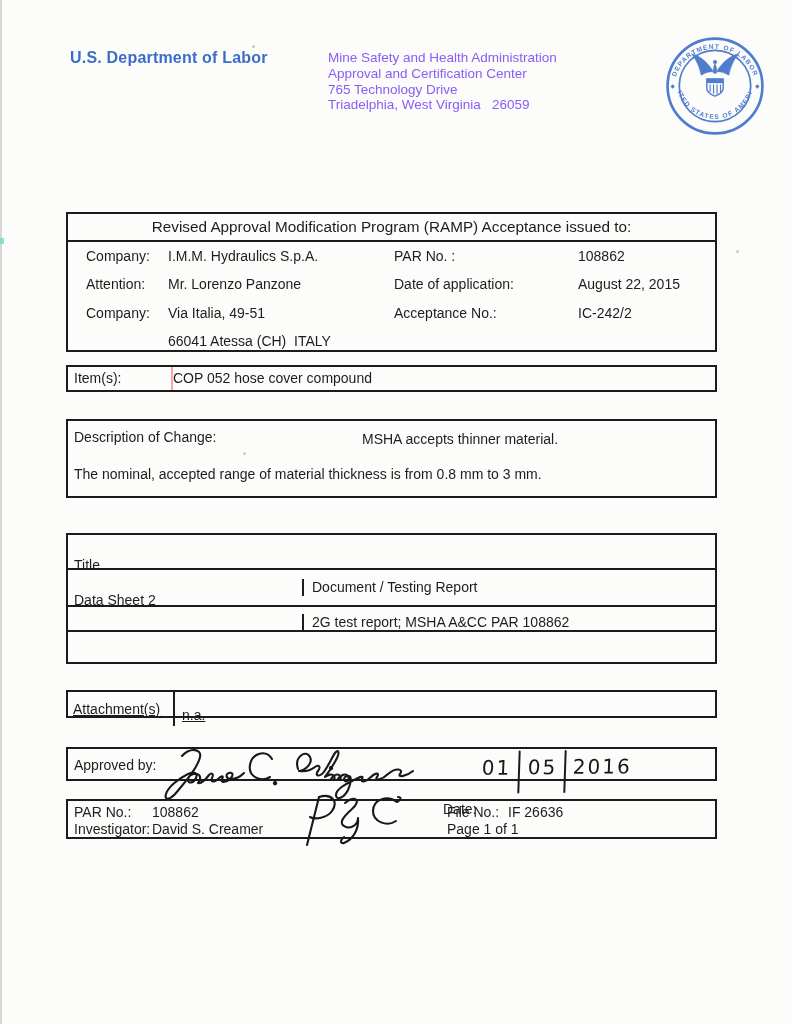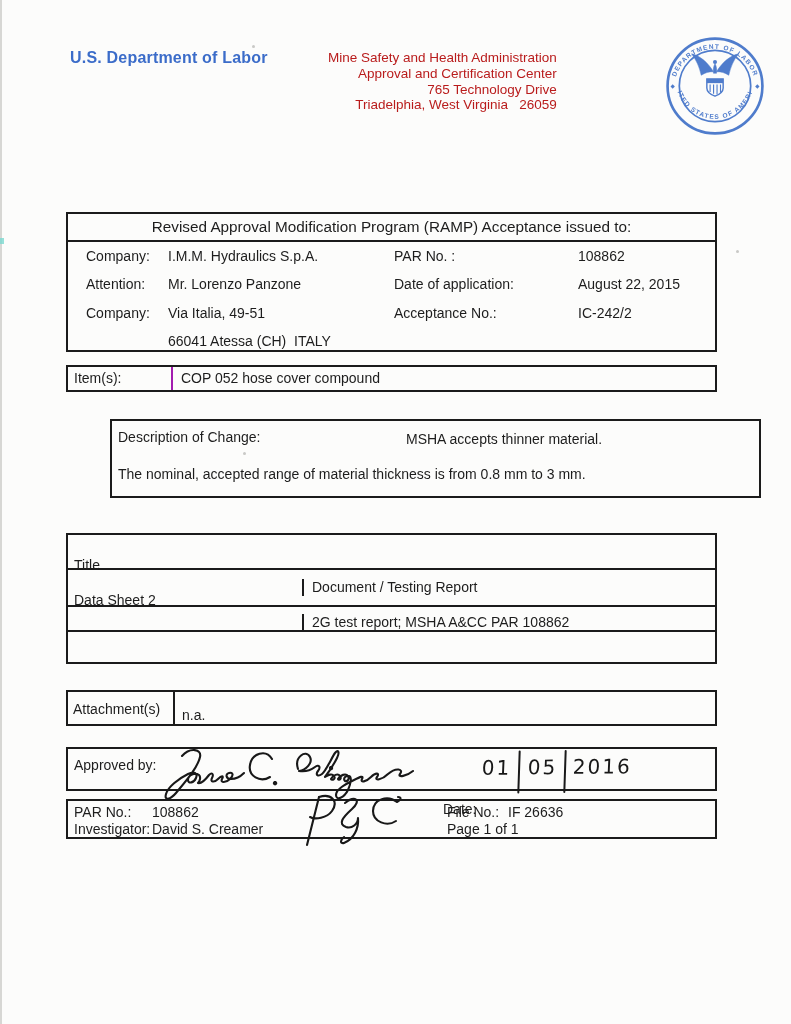--- a/index.html
+++ b/index.html
@@ -5,34 +5,34 @@
   html,body{margin:0;padding:0;background:#e8e8e6;}
   .page{
     position:relative; width:791px; height:1024px; margin:0 auto;
     background:#fcfcfb; overflow:hidden;
     font-family:"Liberation Sans", sans-serif; color:#1d1d1d;
     font-size:14px; line-height:1.2;
   }
   .pre{white-space:pre-wrap;}
   
   .agency{position:absolute;left:70px;top:48px;font-size:16px;font-weight:bold;color:#3b6cc9;letter-spacing:.2px;}
-  .office{position:absolute;left:328px;top:50px;color:#b91c1c;font-size:13.5px;line-height:15.8px;font-weight:500;text-align:right;}
+  .office{position:absolute;left:328px;top:50px;color:#8b5cf6;font-size:13.5px;line-height:15.8px;font-weight:500;}
   .seal{position:absolute;left:664px;top:35px;width:102px;height:102px;}
   .seal-text{font-size:6.4px;letter-spacing:1.15px;fill:#4f7ccc;font-weight:bold;font-family:"Liberation Sans",sans-serif;}
   
   .box{position:absolute;left:66px;width:651px;border:2px solid #1b1b1b;box-sizing:border-box;background:transparent;}
   
   .acc-title{height:26px;line-height:25px;text-align:center;font-size:15.3px;border-bottom:2px solid #1b1b1b;}
   .acc-row{display:grid;grid-template-columns:82px 198px 185px 1fr;align-items:center;height:28.5px;padding-left:18px;}
   .acc-row .l2{padding-left:28px;}
   .acc-row .v2{padding-left:27px;}
   
   .kv{display:grid;grid-template-columns:103px 1fr;height:100%;}
   .kv .k{display:flex;align-items:center;padding-left:6px;}
-  .kv .v{display:flex;align-items:center;padding-left:8px;border-left:2px solid #a21caf;}
+  .kv .v{display:flex;align-items:center;padding-left:0;border-left:2px solid #fca5a5;}
   
   .desc-label{position:absolute;left:6px;top:8px;}
   .desc-summary{position:absolute;left:294px;top:10px;}
   .desc-detail{position:absolute;left:6px;top:45px;}
   
   .doc-row{display:grid;grid-template-columns:234px 1fr;}
   .doc-row.rb{border-bottom:2px solid #1b1b1b;}
   .dc{display:flex;align-items:center;padding-left:6px;}
   .dc2{border-left:2px solid #1b1b1b;padding-left:8px;margin-top:44px;}
   .h33{height:33px}.h35{height:35px}.h23{height:23px}.h30{height:30px}
@@ -130,21 +130,21 @@
     </div>
   </div>
 
   <div class="box" style="top:365px;height:27px;">
     <div class="kv">
       <span class="k">Item(s):</span>
       <span class="v pre">COP 052 hose cover compound</span>
     </div>
   </div>
 
-  <div class="box" style="top:419px;height:79px;margin-left:44px;">
+  <div class="box" style="top:419px;height:79px;">
     <span class="desc-label">Description of Change:</span>
     <span class="desc-summary pre">MSHA accepts thinner material.</span>
     <span class="desc-detail pre">The nominal, accepted range of material thickness is from 0.8 mm to 3 mm.</span>
   </div>
 
   <div class="box" style="top:533px;height:131px;">
     <div class="doc-row rb h33">
       <span class="dc">Title</span>
       <span class="dc dc2">Document / Testing Report</span>
     </div>
@@ -155,28 +155,28 @@
     <div class="doc-row rb h23">
       <span class="dc"></span>
       <span class="dc dc2"></span>
     </div>
     <div class="doc-row h30">
       <span class="dc"></span>
       <span class="dc dc2"></span>
     </div>
   </div>
 
-  <div class="box" style="top:690px;height:36px;">
+  <div class="box" style="top:690px;height:28px;text-decoration:underline;">
     <div class="att">
       <span class="k">Attachment(s)</span>
       <span class="v pre">n.a.</span>
     </div>
   </div>
 
-  <div class="box" style="top:747px;height:44px;overflow:visible;text-decoration:underline;">
+  <div class="box" style="top:747px;height:34px;overflow:visible;text-decoration:underline;">
     <span class="appr-label">Approved by:</span>
     <svg class="sig-svg" viewBox="0 0 262 66" aria-label="James C. Erlinger">
       <path class="ink" d="M22,14 C30,5 42,7 40,15 C38,25 26,39 16,51 C10,58 4,59 6,52 C8,45 18,37 28,32 C34,29 38,31 36,36 C34,41 28,42 28,38 C28,33 35,30 39,33 C41,35 40,39 38,41 C42,42 46,37 49,33 C52,30 54,32 52,36 C50,40 54,41 58,37 C62,33 64,34 62,37 C60,41 66,41 70,37 C74,33 73,30 69,31 C65,32 66,37 71,37 C76,37 81,34 84,31"></path>
       <path class="ink" d="M112,17 C106,7 92,11 90,23 C88,34 100,41 110,35"></path>
       <path class="ink" d="M115,40 a1.2,1.2 0 1 0 .1,0"></path>
       <path class="ink" d="M138,27 C134,15 146,7 150,15 C153,21 146,28 139,29 C145,30 151,28 155,25 C159,22 161,25 158,29 C155,33 158,35 162,32 C166,29 172,15 175,11 C178,7 180,10 177,16 C173,24 168,31 165,35 C168,33 172,31 174,34 C176,37 172,39 171,37 C173,33 178,31 180,34 C182,37 179,39 178,37 C180,33 186,31 188,34 C190,37 187,40 185,39 C183,37 185,33 189,34 C192,35 191,41 188,48 C184,56 176,59 176,53 C176,47 186,42 194,38 C200,35 204,33 202,37 C200,41 206,40 211,35 C216,30 220,31 217,35 C214,39 222,38 228,32 C236,25 244,27 240,32 C237,36 247,34 253,29"></path>
       <path class="ink" d="M171,25 a1.1,1.1 0 1 0 .1,0"></path>
     </svg>
     <span class="date-label">Date:</span>
     <div class="date-script">

